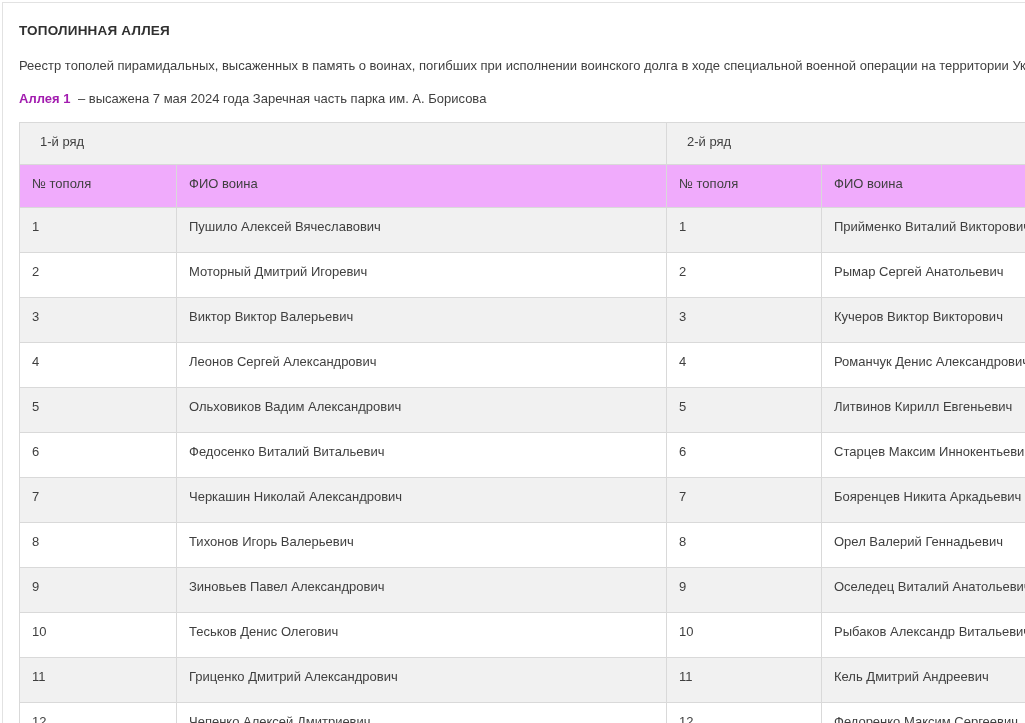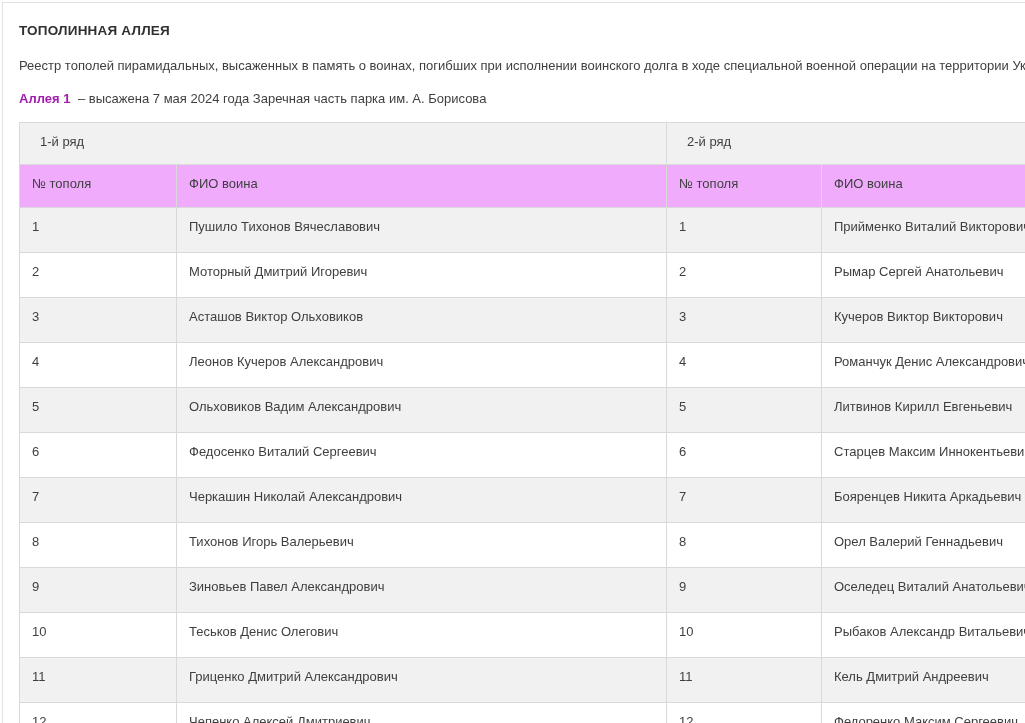--- a/index.html
+++ b/index.html
@@ -109,51 +109,51 @@
         <th>№ тополя</th>
         <th>ФИО воина</th>
         <th>№ тополя</th>
         <th>ФИО воина</th>
       </tr>
     </thead>
     <tbody class="data" id="table-body">
 
     <tr>
           <td>1</td>
-          <td>Пушило Тихонов Вячеславович</td>
+          <td>Пушило Алексей Вячеславович</td>
           <td>1</td>
           <td>Прийменко Виталий Викторович</td>
         </tr>
         <tr>
           <td>2</td>
           <td>Моторный Дмитрий Игоревич</td>
           <td>2</td>
           <td>Рымар Сергей Анатольевич</td>
         </tr>
         <tr>
           <td>3</td>
-          <td>Асташов Виктор Ольховиков</td>
+          <td>Виктор Виктор Валерьевич</td>
           <td>3</td>
           <td>Кучеров Виктор Викторович</td>
         </tr>
         <tr>
           <td>4</td>
-          <td>Леонов Кучеров Александрович</td>
+          <td>Леонов Сергей Александрович</td>
           <td>4</td>
           <td>Романчук Денис Александрович</td>
         </tr>
         <tr>
           <td>5</td>
           <td>Ольховиков Вадим Александрович</td>
           <td>5</td>
           <td>Литвинов Кирилл  Евгеньевич</td>
         </tr>
         <tr>
           <td>6</td>
-          <td>Федосенко Виталий Сергеевич</td>
+          <td>Федосенко Виталий Витальевич</td>
           <td>6</td>
           <td>Старцев Максим Иннокентьевич</td>
         </tr>
         <tr>
           <td>7</td>
           <td>Черкашин Николай Александрович</td>
           <td>7</td>
           <td>Бояренцев Никита Аркадьевич</td>
         </tr>
         <tr>

